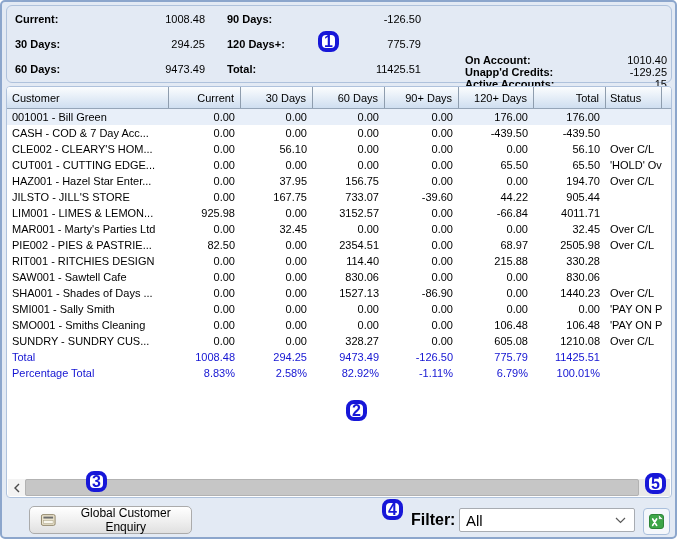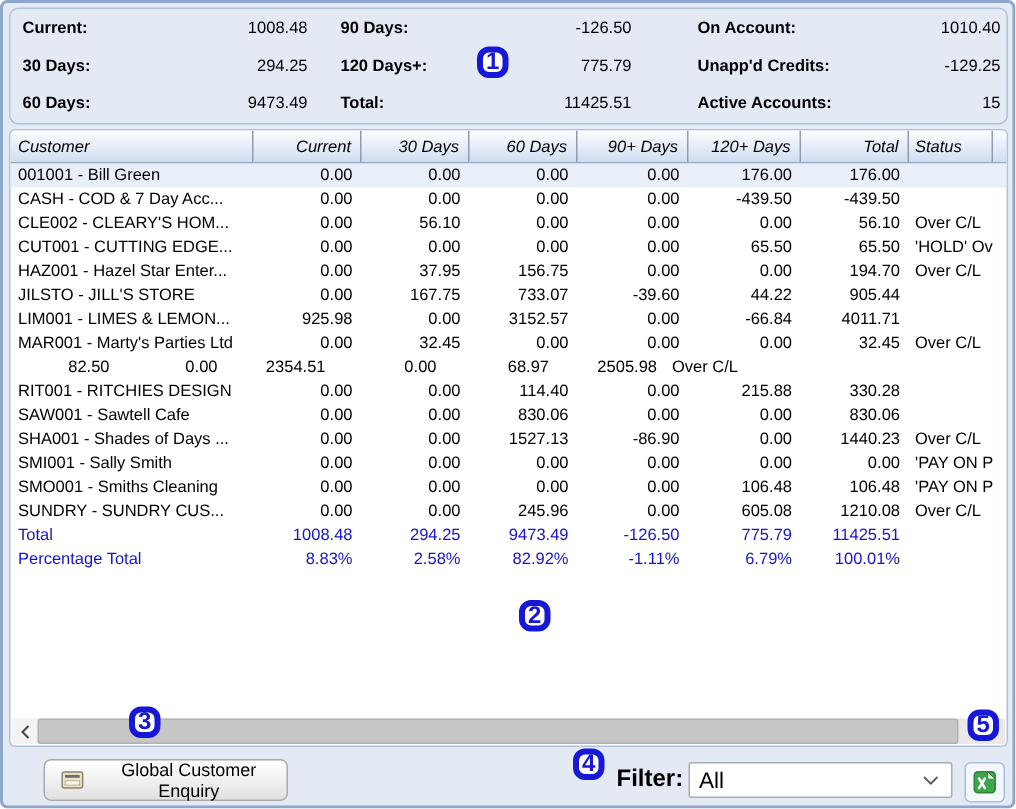--- a/index.html
+++ b/index.html
@@ -23,21 +23,21 @@
     position: absolute; left: 4px; top: 3px;
     width: 666px; height: 78px;
     border: 1px solid #AFC2DC;
     border-radius: 6px;
     display: flex;
     padding: 7px 0 7px 8px;
   }
   .sum-col { display: flex; flex-direction: column; justify-content: space-between; }
   .sum-col1 { width: 190px; }
   .sum-col2 { width: 194px; margin-left: 22px; }
-  .sum-col3 { width: 202px; margin-left: 44px; }
+  .sum-col3 { width: 202px; margin-left: 44px; margin-top: 41px; }
   .sum-line { display: flex; justify-content: space-between; align-items: center; }
   .sum-label { font-weight: bold; }
   .sum-value { text-align: right; }
 
   
   .table-panel {
     position: absolute; left: 4px; top: 84px;
     width: 666px; height: 412px;
     background: #fff;
     border: 1px solid #AFC2DC;
@@ -45,21 +45,21 @@
     overflow: hidden;
   }
   .table-header {
     display: flex; height: 22px;
     background: linear-gradient(#FBFDFE 0%, #E7EFF8 45%, #CFDEF0 100%);
     border-bottom: 1px solid #95A5B8;
   }
   .hcell {
     display: flex; align-items: center;
     border-right: 1px solid #8E9DAE;
-    white-space: nowrap; overflow: hidden; font-style: italic;
+    white-space: nowrap; overflow: hidden;
   }
   .hfill { flex: 1; border-right: none; }
   .c0 { width: 162px; padding-left: 5px; }
   .c1 { width: 72px; } .c2 { width: 72px; } .c3 { width: 72px; }
   .c4 { width: 74px; } .c5 { width: 75px; } .c6 { width: 72px; }
   .c1,.c2,.c3,.c4,.c5,.c6 { justify-content: flex-end; text-align: right; padding-right: 6px; }
   .c7 { width: 56px; padding-left: 4px; }
   .trow { display: flex; height: 16px; line-height: 16px; }
   .trow .cell { display: block; white-space: nowrap; overflow: hidden; }
   .trow .c1,.trow .c2,.trow .c3,.trow .c4,.trow .c5,.trow .c6 { text-align: right; padding-right: 6px; }
@@ -263,20 +263,21 @@
     <span class="cell c0">MAR001 - Marty's Parties Ltd</span>
     <span class="cell c1">0.00</span>
     <span class="cell c2">32.45</span>
     <span class="cell c3">0.00</span>
     <span class="cell c4">0.00</span>
     <span class="cell c5">0.00</span>
     <span class="cell c6">32.45</span>
     <span class="cell c7">Over C/L</span>
   </div>
         <div class="trow">
+    <span class="cell c0">PIE002 - PIES &amp; PASTRIE...</span>
     <span class="cell c1">82.50</span>
     <span class="cell c2">0.00</span>
     <span class="cell c3">2354.51</span>
     <span class="cell c4">0.00</span>
     <span class="cell c5">68.97</span>
     <span class="cell c6">2505.98</span>
     <span class="cell c7">Over C/L</span>
   </div>
         <div class="trow">
     <span class="cell c0">RIT001 - RITCHIES DESIGN</span>
@@ -325,21 +326,21 @@
     <span class="cell c3">0.00</span>
     <span class="cell c4">0.00</span>
     <span class="cell c5">106.48</span>
     <span class="cell c6">106.48</span>
     <span class="cell c7">'PAY ON PIC</span>
   </div>
         <div class="trow">
     <span class="cell c0">SUNDRY - SUNDRY CUS...</span>
     <span class="cell c1">0.00</span>
     <span class="cell c2">0.00</span>
-    <span class="cell c3">245.96</span>
+    <span class="cell c3">328.27</span>
     <span class="cell c4">0.00</span>
     <span class="cell c5">605.08</span>
     <span class="cell c6">1210.08</span>
     <span class="cell c7">Over C/L</span>
   </div>
         <div class="trow blue">
         <span class="cell c0">Total</span>
         <span class="cell c1">1008.48</span>
         <span class="cell c2">294.25</span>
         <span class="cell c3">9473.49</span>

